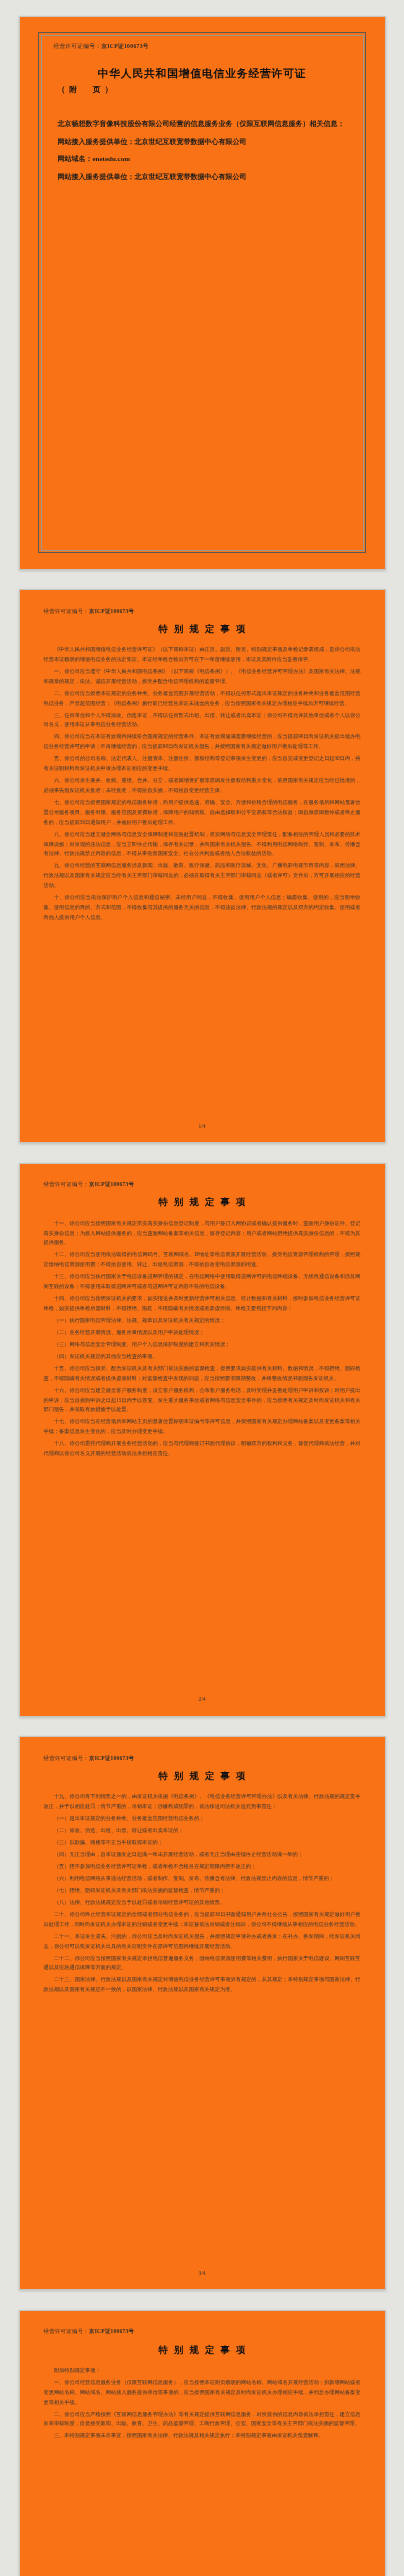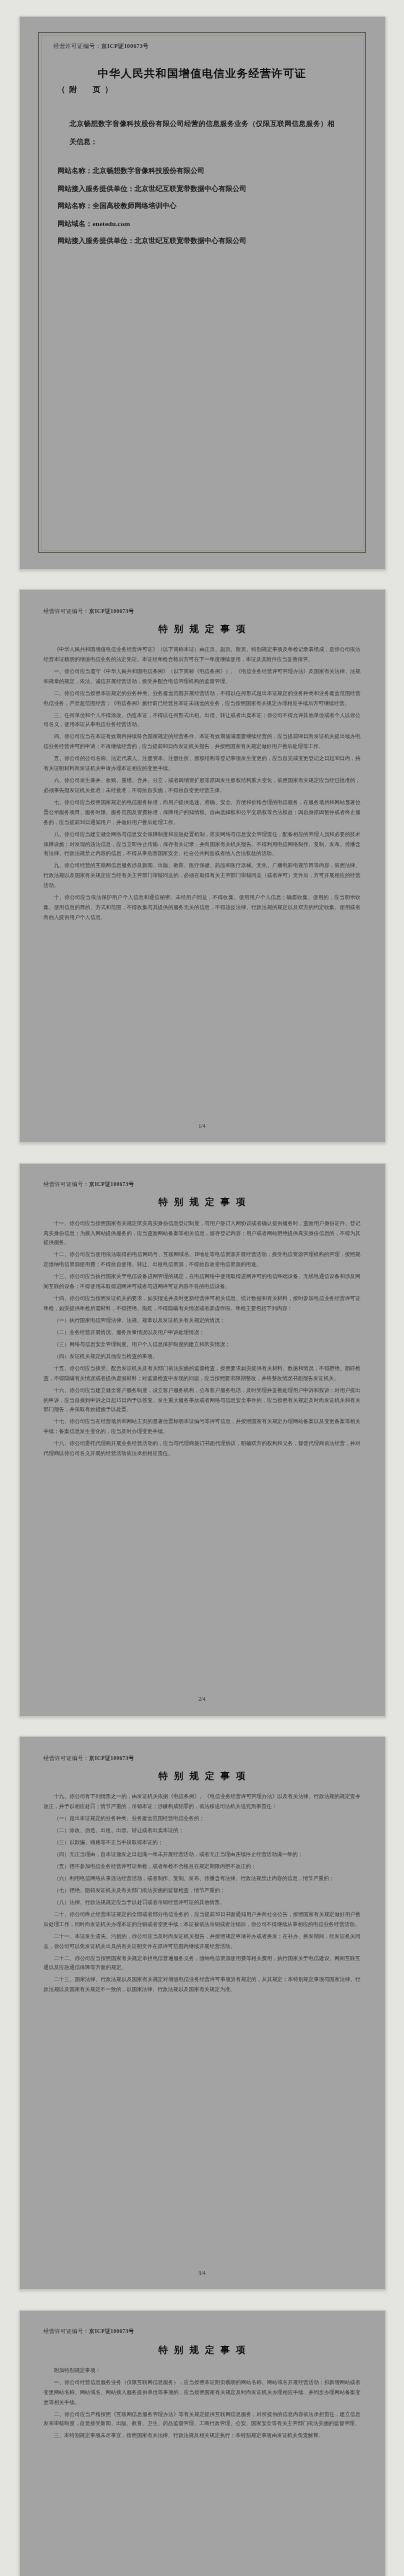--- a/index.html
+++ b/index.html
@@ -7,21 +7,21 @@
     background:#e4e4e0;
     font-family:"Liberation Serif","DejaVu Serif",serif;
     color:#222;
   }
   .stack { padding:15.5px 0 2.1px; }
   .page {
     position:relative;
     width:367px;
     height:554px;
     margin:0 auto 19.6px;
-    background:#a3a3a3;
+    background:#f97316;
     border:0.5px solid #c6c6c0;
     box-shadow:0 0.5px 2.6px rgba(0,0,0,0.18);
     box-sizing:border-box;
   }
   .page:last-child { margin-bottom:10.3px; }
 
   
   .cert-frame {
     position:absolute;
     inset:15.5px 18.5px;
@@ -58,21 +58,21 @@
     text-indent:4.1px;
     margin-bottom:21.6px;
     color:#111;
   }
   .cert-body {
     padding:0 4.1px;
     font-size:7px;
     font-weight:600;
     color:#1c1c1c;
   }
-  .cert-intro { margin:12px; line-height:17.5px; text-align:justify; }
+  .cert-intro { margin:0; line-height:17.5px; text-align:justify; }
   .cert-line { margin:0; line-height:17.5px; }
 
   
   .prov { padding:17.5px 24px; box-sizing:border-box; }
   .prov .lic-no { font-size:5.4px; }
   .prov-title {
     margin:8.2px 0 9.3px;
     text-align:center;
     font-size:9.3px;
     font-weight:bold;
@@ -104,23 +104,21 @@
   <section class="page">
     <div class="cert-frame">
       <div class="lic-no">
         <span>经营许可证编号：</span><span class="num">京ICP证100673号</span>
       </div>
       <h1 class="cert-title">中华人民共和国增值电信业务经营许可证</h1>
       <div class="cert-subtitle">（附　页）</div>
       <div class="cert-body">
         <p class="cert-intro">北京畅想数字音像科技股份有限公司经营的信息服务业务（仅限互联网信息服务）相关信息：</p>
         <div>
-            <p class="cert-line">网站名称：北京畅想数字音像科技股份有限公司</p>
             <p class="cert-line">网站接入服务提供单位：北京世纪互联宽带数据中心有限公司</p>
-            <p class="cert-line">网站名称：全国高校教师网络培训中心</p>
             <p class="cert-line">网站域名：enetedu.com</p>
             <p class="cert-line">网站接入服务提供单位：北京世纪互联宽带数据中心有限公司</p>
           </div>
       </div>
     </div>
   </section>
 
   <section class="page prov">
     <div class="lic-no">
       <span>经营许可证编号：</span><span class="num">京ICP证100673号</span>

